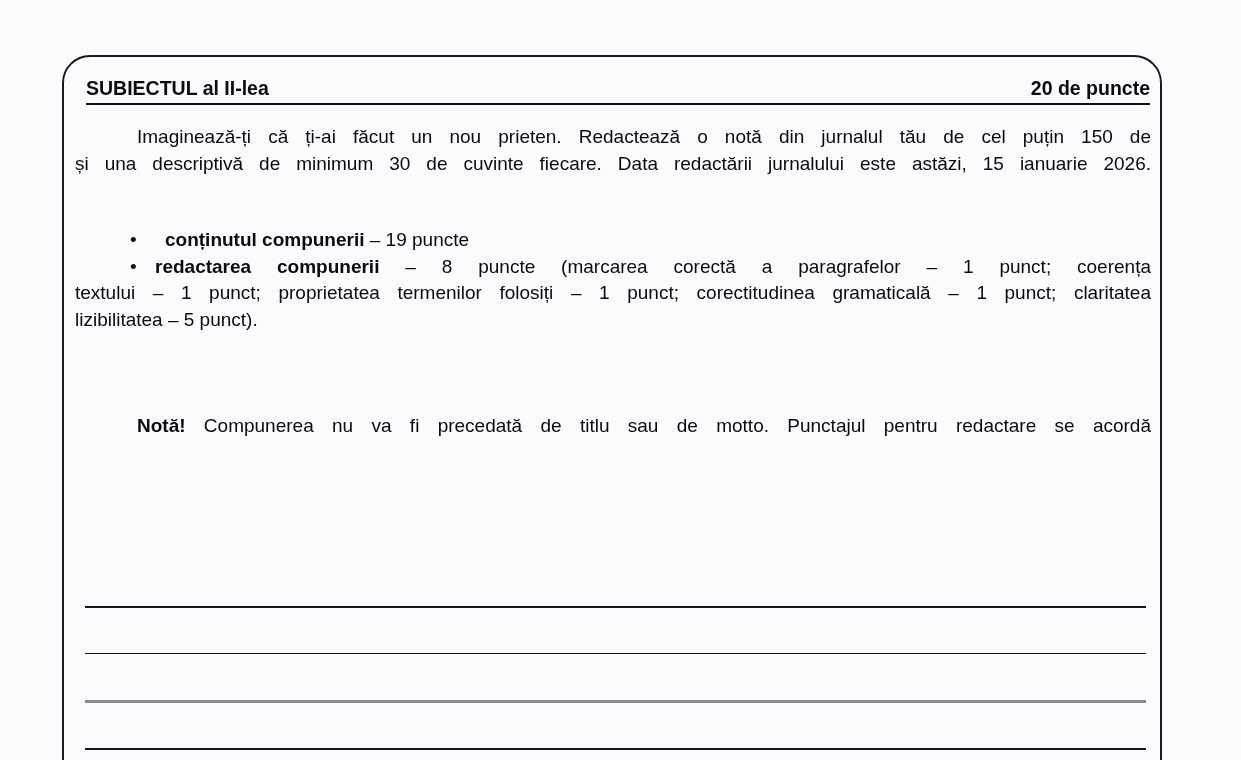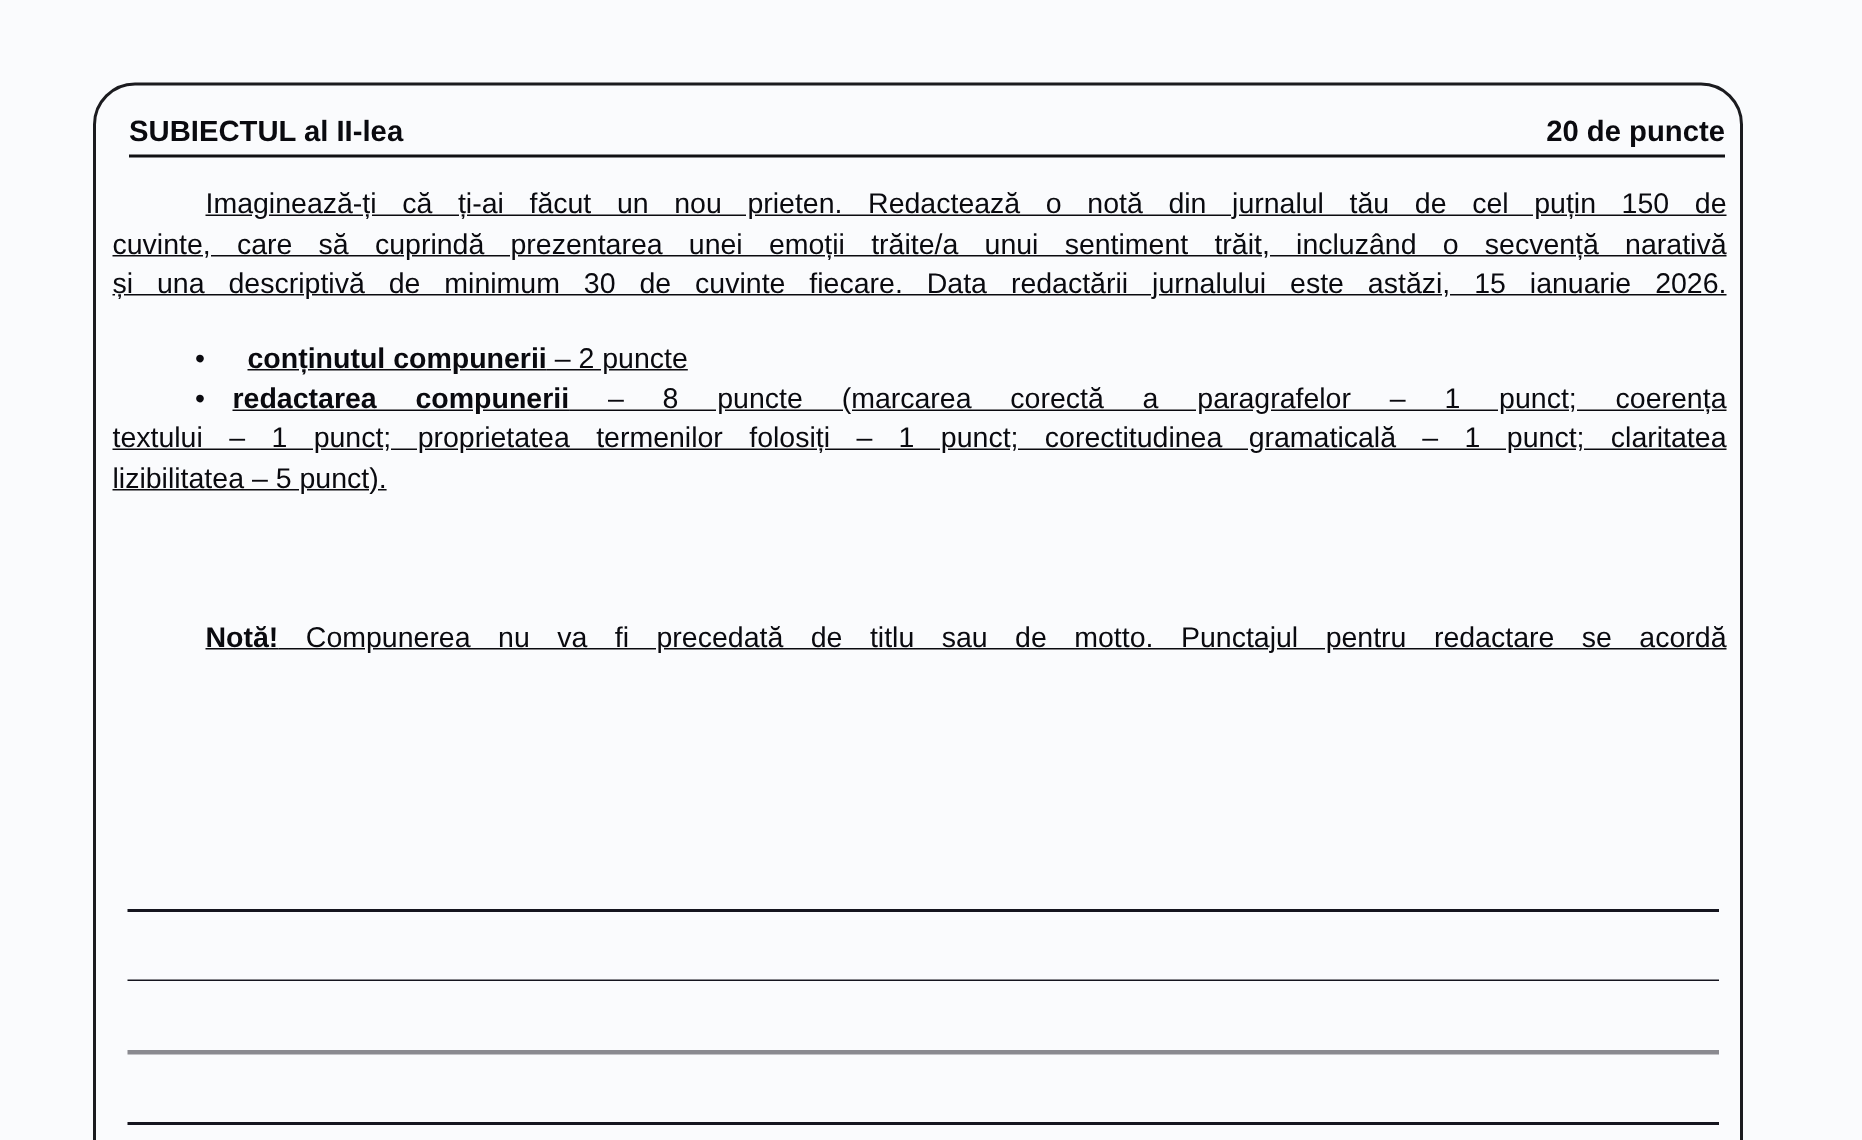--- a/index.html
+++ b/index.html
@@ -34,21 +34,21 @@
   
   .blk {
     position: absolute;
     left: 11px; right: 9px;
     font-size: 19px;
     line-height: 26.5px;
   }
   .blk-task    { top: 67px; }
   .blk-scoring { top: 170px; }
   .blk-note    { top: 356px; }
-  .ln { text-align: left; text-decoration: underline; }
+  .ln { text-align: left; }
   .just { text-align: justify; text-align-last: justify; }
   .indent { padding-left: 62px; }
   .b { font-weight: bold; text-align: center; }
   .marker {
     display: inline-block;
     margin-left: 55px;
     text-align: left;
   }
   .marker.m1 { width: 35px; }
   .marker.m2 { width: 25px; }
@@ -68,26 +68,25 @@
 
 <div class="box">
 
   <div class="hdr">
     <span>SUBIECTUL al II-lea</span>
     <span>20 de puncte</span>
   </div>
 
   <div class="blk blk-task">
     <div class="ln just indent">Imaginează-ți că ți-ai făcut un nou prieten. Redactează o notă din jurnalul tău de cel puțin 150 de</div>
-    <div class="ln just">cuvinte, care să cuprindă prezentarea unei emoții trăite/a unui sentiment trăit, incluzând o secvență narativă</div>
     <div class="ln just">și una descriptivă de minimum 30 de cuvinte fiecare. Data redactării jurnalului este astăzi, 15 ianuarie 2026.</div>
   </div>
 
   <div class="blk blk-scoring">
-    <div class="ln"><span class="marker m1">•</span><span class="b">conținutul compunerii</span><span> – 2 puncte</span></div>
+    <div class="ln"><span class="marker m1">•</span><span class="b">conținutul compunerii</span><span> – 19 puncte</span></div>
     <div class="ln just"><span class="marker m2">•</span><span class="b">redactarea compunerii</span><span> – 8 puncte (marcarea corectă a paragrafelor – 1 punct; coerența</span></div>
     <div class="ln just">textului – 1 punct; proprietatea termenilor folosiți – 1 punct; corectitudinea gramaticală – 1 punct; claritatea</div>
     <div class="ln">lizibilitatea – 5 punct).</div>
   </div>
 
   <div class="blk blk-note">
     <div class="ln just indent-first"><span class="indent" style="font-weight:bold; padding-left:62px;">Notă!</span><span> Compunerea nu va fi precedată de titlu sau de motto. Punctajul pentru redactare se acordă</span></div>
   </div>
 
   <div class="ans ans-1"></div>

